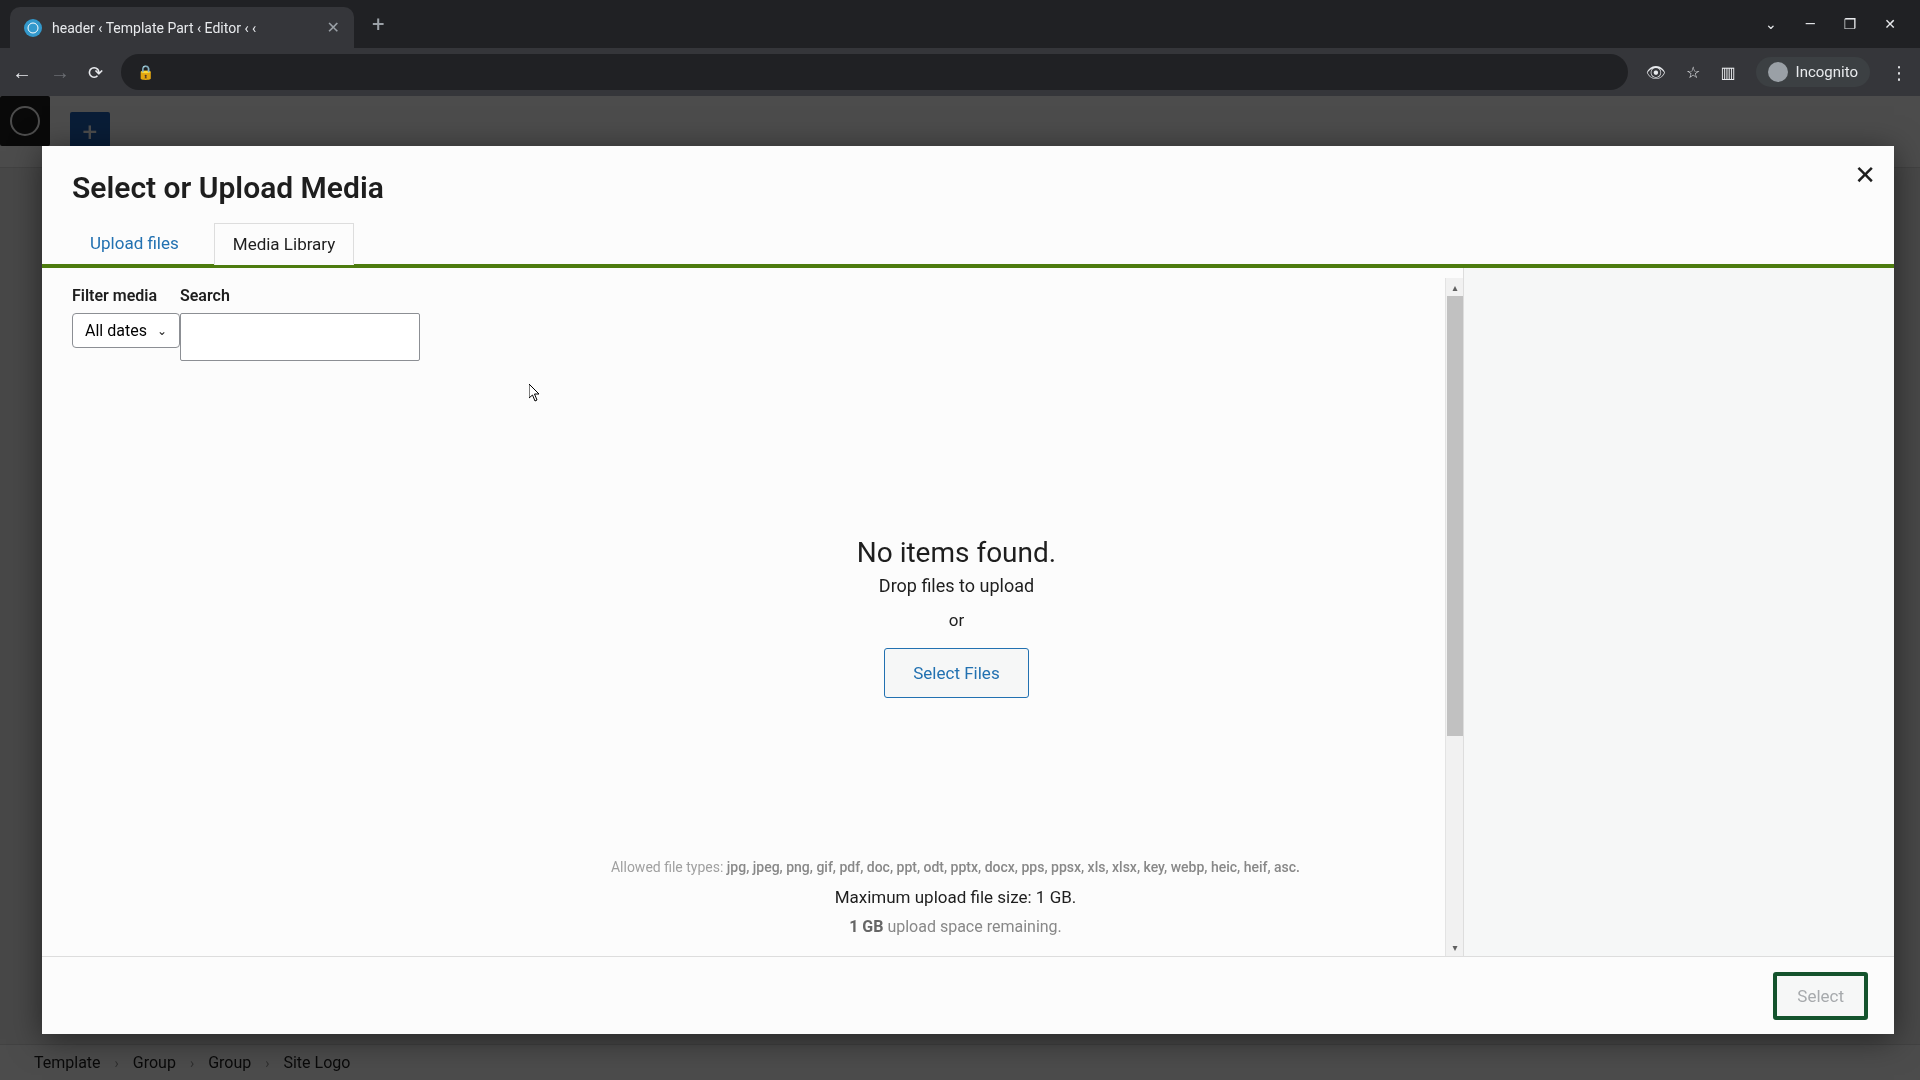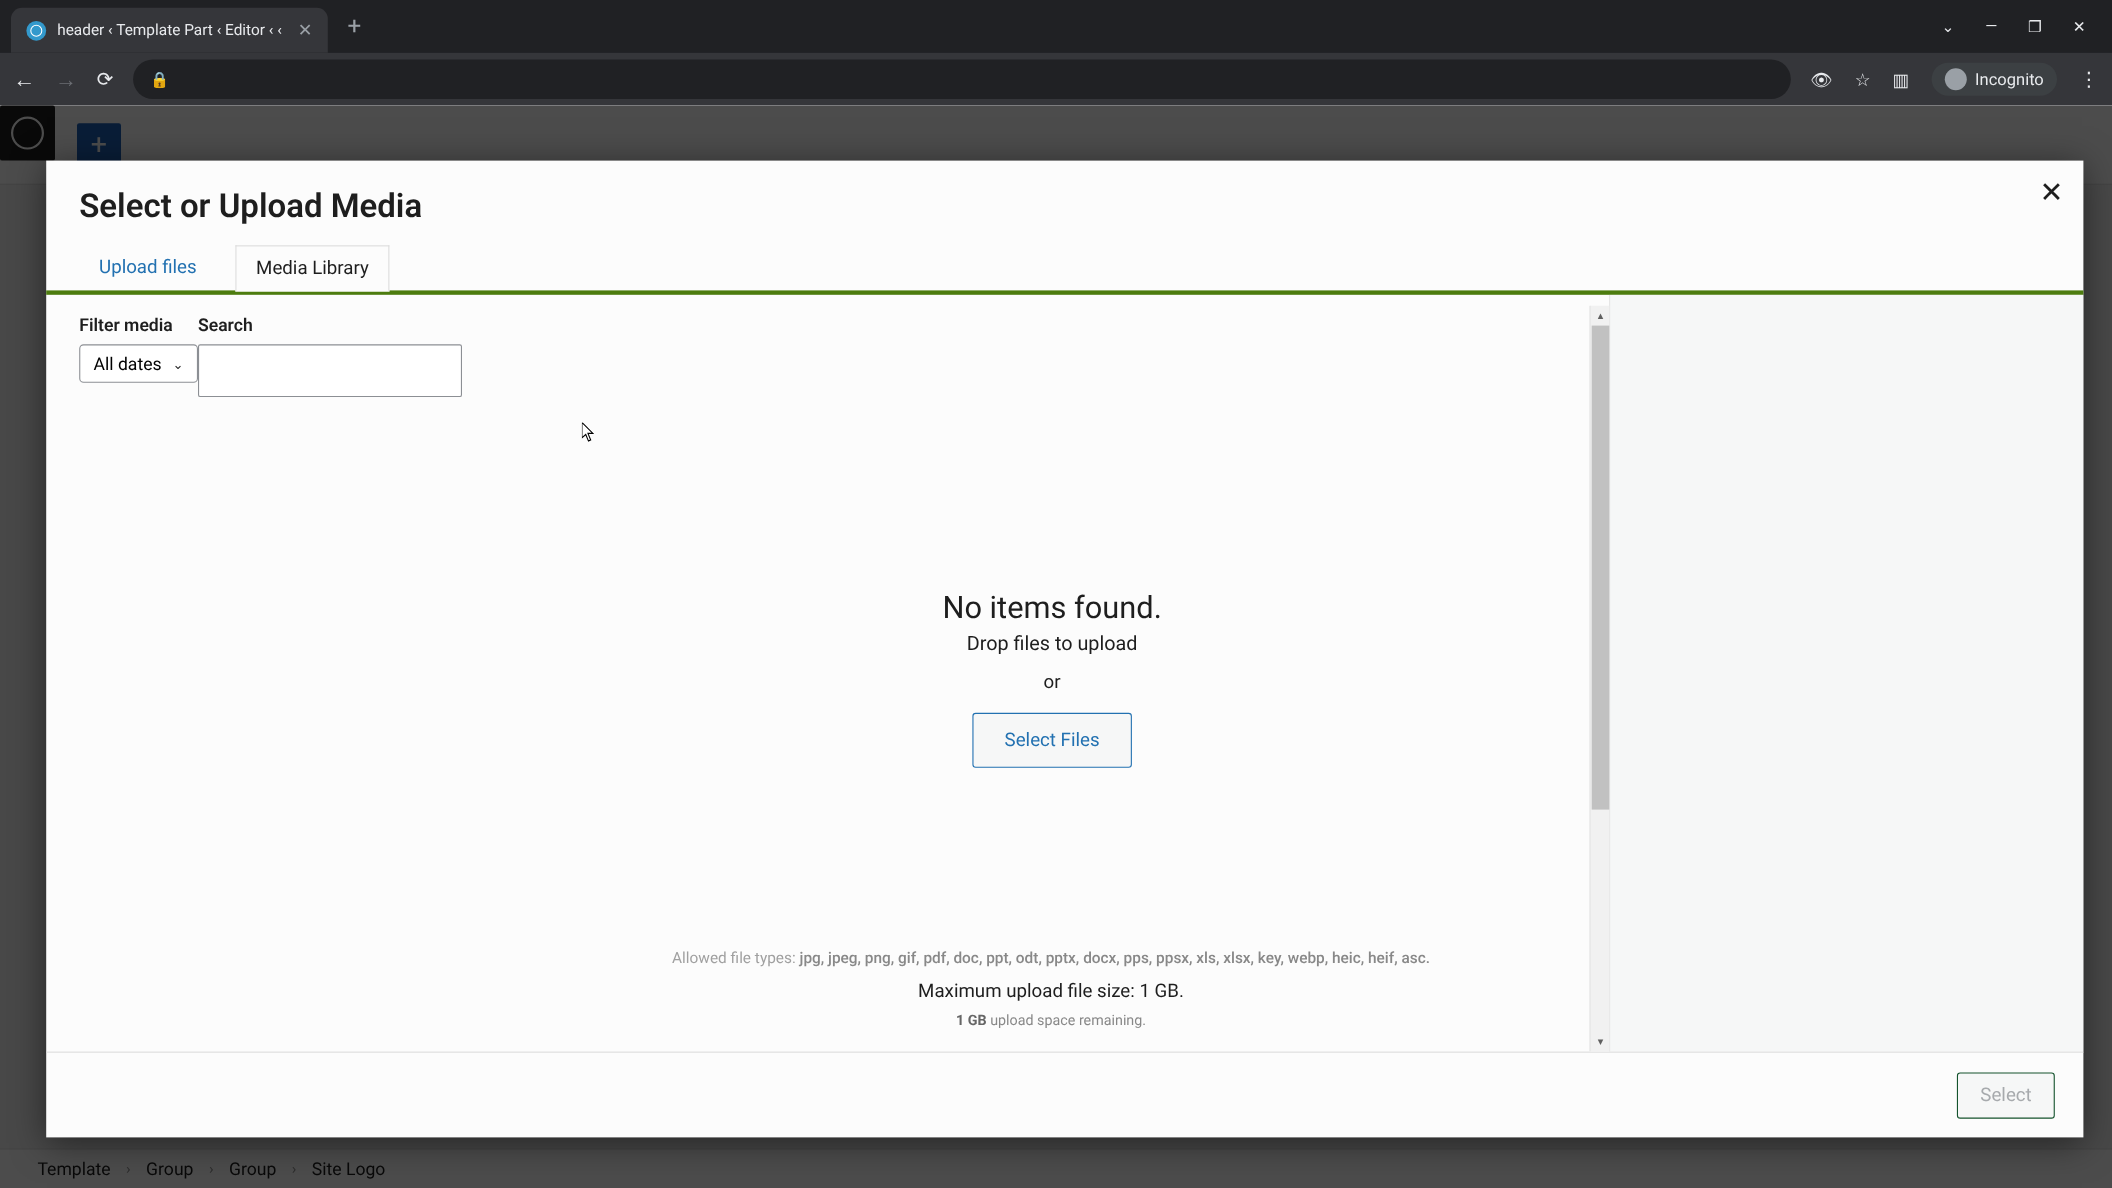--- a/index.html
+++ b/index.html
@@ -1,20 +1,20 @@
 <!DOCTYPE html>
 <html><head>
 <meta charset="utf-8">
 <style>
 * { margin: 0; padding: 0; box-sizing: border-box; font-family: -apple-system, BlinkMacSystemFont, "Segoe UI", Roboto, sans-serif; }
 body { width: 1920px; height: 1080px; overflow: hidden; background: #202124; position: relative; }
 
 
 .browser-top { background: #202124; display: flex; align-items: center; height: 48px; }
-.tab { background: #35363a; height: 41px; margin-left: 10px; margin-top: 7px; display: flex; align-items: center; padding: 0 14px; border-radius: 10px 10px 0 0; gap: 10px; width: 288px; }
+.tab { background: #35363a; height: 41px; margin-left: 10px; margin-top: 7px; display: flex; align-items: center; padding: 0 14px; border-radius: 10px 10px 0 0; gap: 10px; width: 344px; }
 .tab-favicon { width: 18px; height: 18px; border-radius: 50%; background: #3399cc; display: flex; align-items: center; justify-content: center; }
 .tab-favicon svg { width: 12px; height: 12px; fill: white; }
 .tab-title { color: #e8eaed; font-size: 14px; flex: 1; white-space: nowrap; overflow: hidden; text-overflow: ellipsis; }
 .tab-close { color: #9aa0a6; font-size: 16px; cursor: pointer; }
 .new-tab { color: #9aa0a6; font-size: 22px; margin-left: 18px; cursor: pointer; }
 .window-controls { margin-left: auto; display: flex; align-items: center; gap: 28px; padding-right: 24px; color: #e8eaed; }
 .window-controls span { font-size: 14px; cursor: pointer; }
 
 .addr-bar { background: #35363a; height: 48px; display: flex; align-items: center; padding: 0 12px; gap: 18px; }
 .nav-arrow { color: #e8eaed; font-size: 20px; cursor: pointer; }
@@ -66,27 +66,27 @@
 .empty-state { text-align: center; }
 .no-items { font-size: 28px; color: #1e1e1e; margin-bottom: 6px; }
 .drop-text { font-size: 18px; color: #1e1e1e; margin-bottom: 14px; }
 .or-text { font-size: 17px; color: #1e1e1e; margin-bottom: 18px; }
 .select-files-btn { border: 1px solid #2271b1; background: #f6f7f7; color: #2271b1; font-size: 17px; padding: 14px 28px; border-radius: 3px; cursor: pointer; }
 
 .file-info { position: absolute; bottom: 20px; left: 16px; right: 18px; text-align: center; }
 .allowed-types { font-size: 14px; color: #a0a0a0; margin-bottom: 12px; }
 .allowed-types span.types { color: #888; font-weight: 500; }
 .max-size { font-size: 17px; color: #1e1e1e; margin-bottom: 10px; text-align: center; }
-.space-remaining { font-size: 13px; color: #888; }
+.space-remaining { font-size: 16px; color: #888; }
 .space-remaining .bold { font-weight: 700; color: #666; }
 
 .sidebar-right { width: 430px; background: #f6f7f7; }
 
 .modal-footer { height: 78px; border-top: 1px solid #ddd; display: flex; align-items: center; justify-content: flex-end; padding: 0 26px; }
-.select-btn { border: 1px solid #14532d; background: #f6f7f7; color: #a7aaad; font-size: 17px; padding: 10px 20px; border-radius: 3px; cursor: not-allowed; }
+.select-btn { border: 4px solid #14532d; background: #f6f7f7; color: #a7aaad; font-size: 17px; padding: 10px 20px; border-radius: 3px; cursor: not-allowed; }
 
 .cursor-ptr { position: absolute; top: 384px; left: 529px; width: 12px; height: 18px; pointer-events: none; }
 
 .chevron { font-size: 12px; color: #1e1e1e; }
 .bc-sep { color: #999; font-size: 14px; }
 </style>
 </head>
 <body>
 
 <div class="browser-top">

